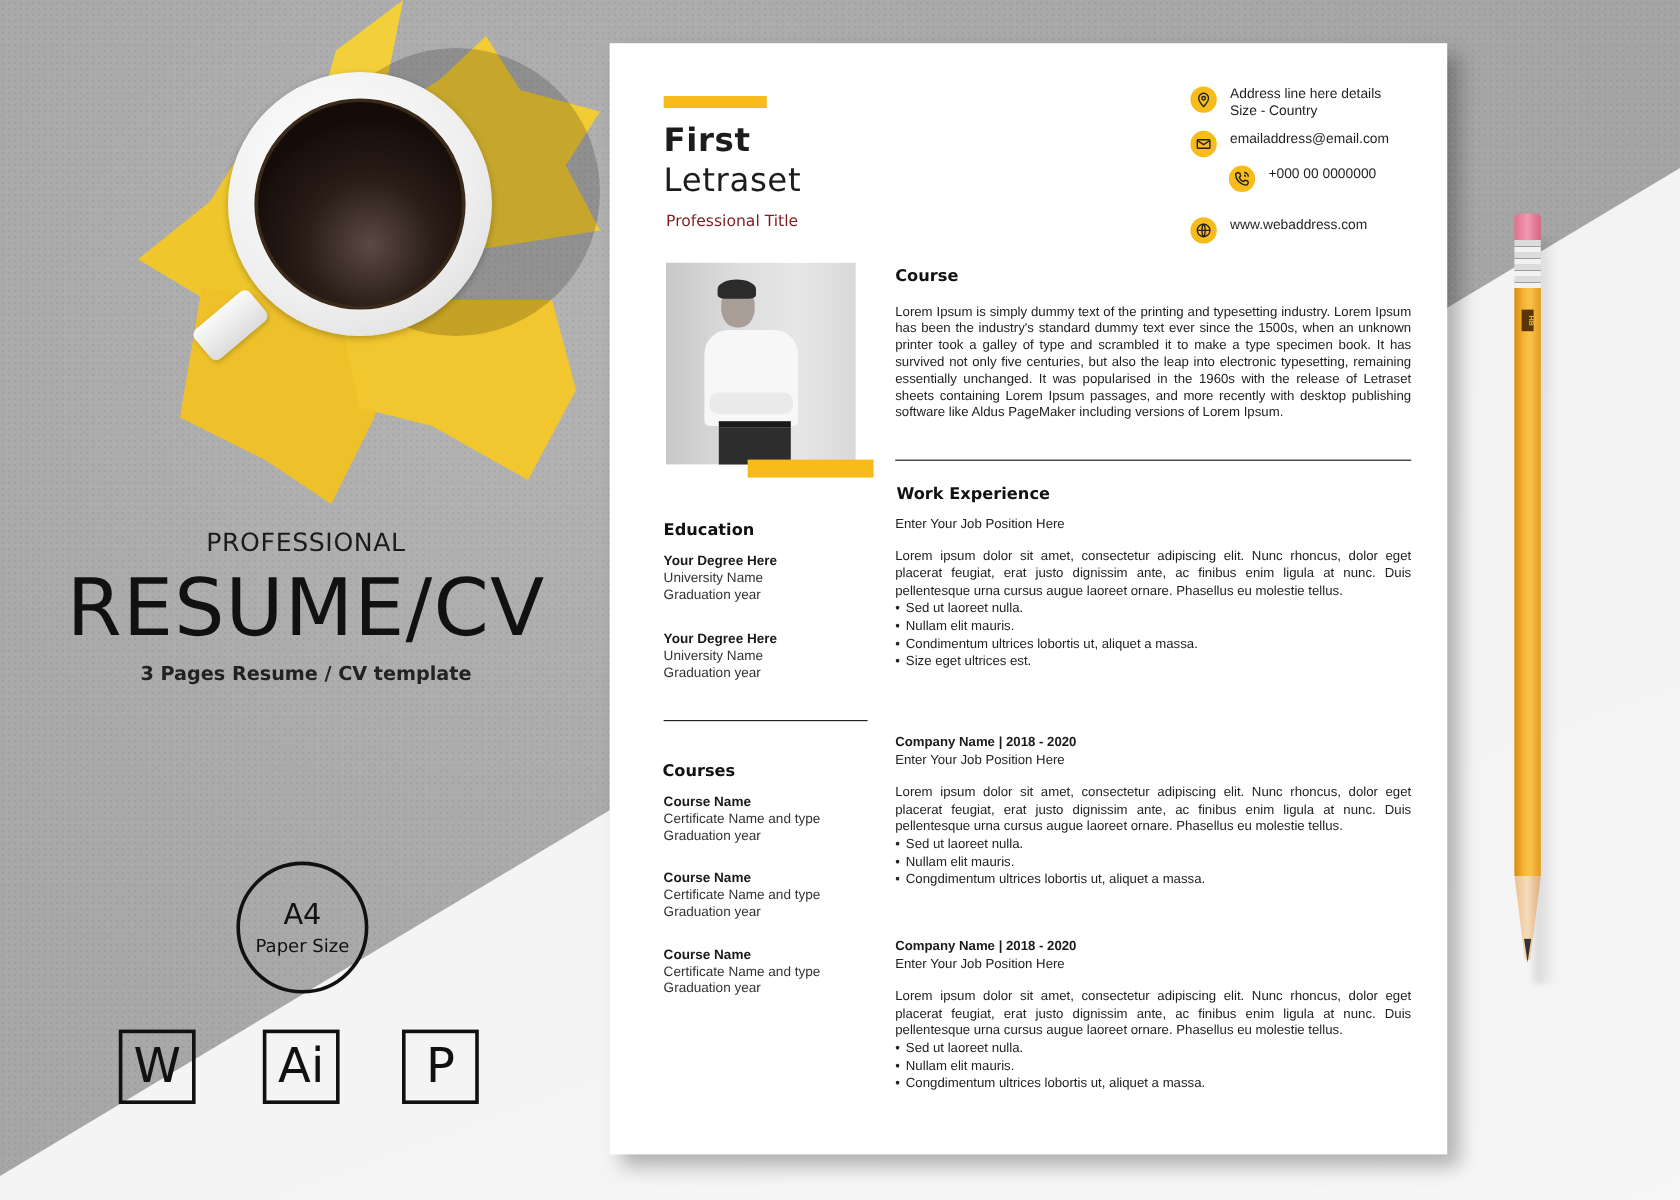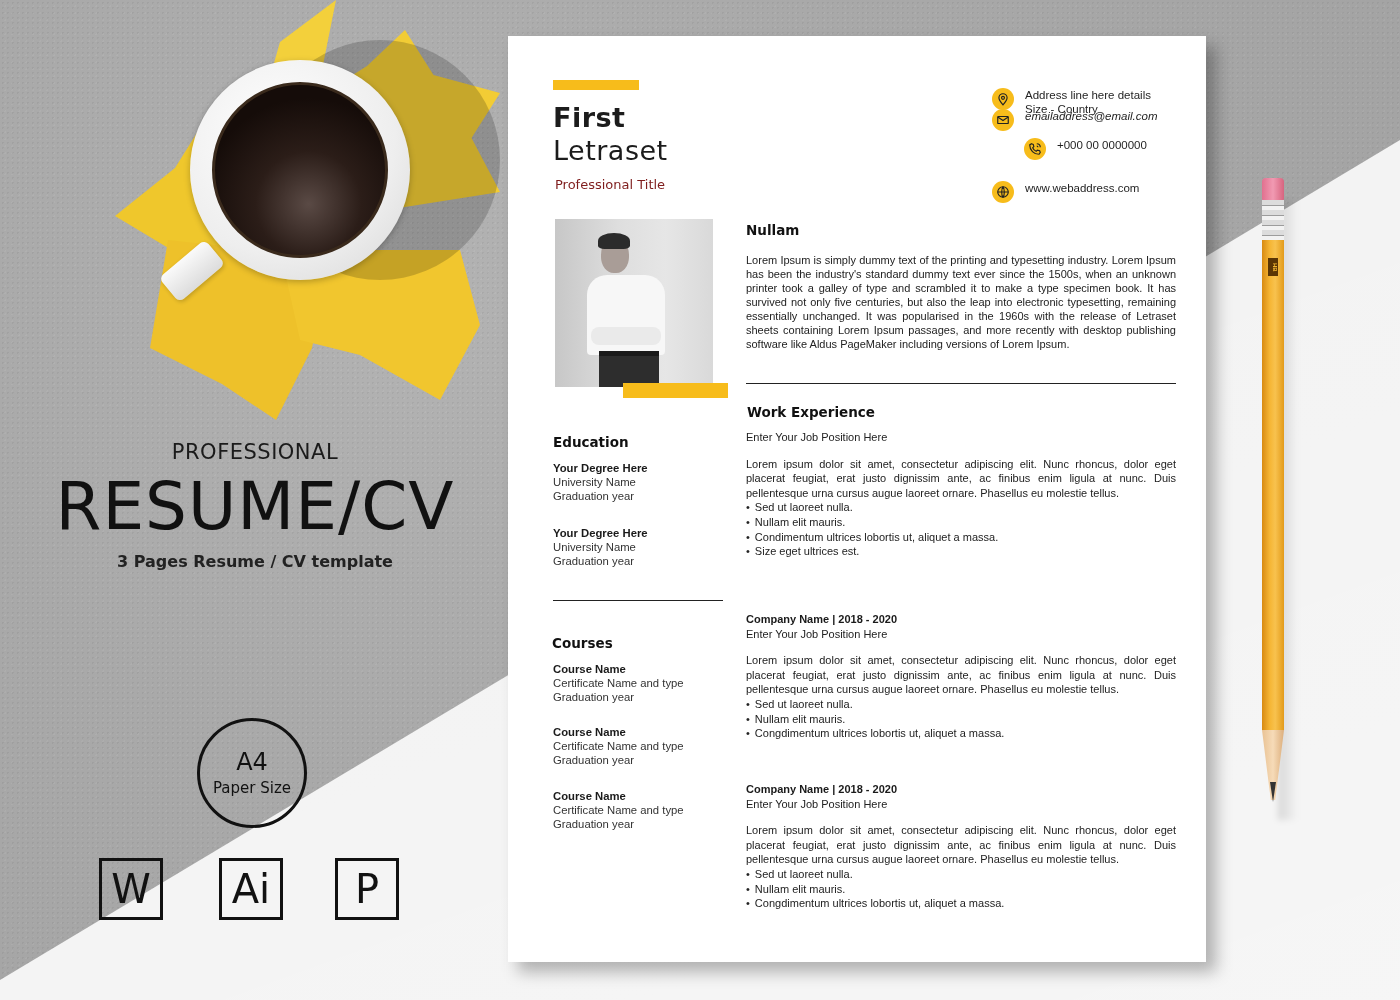--- a/index.html
+++ b/index.html
@@ -158,33 +158,33 @@
 </div>
 
 <div class="page-shadow"></div>
 <div class="page">
   <div class="accent-bar"></div>
   <div class="name-first">First</div>
   <div class="name-last">Letraset</div>
   <div class="pro-title">Professional Title</div>
 
   <div class="contacts">
-    <div class="contact" style="top:16px;justify-content:space-between;">
+    <div class="contact" style="top:0;justify-content:space-between;">
       <span class="c-icon">
         <svg viewBox="0 0 24 24" fill="none" stroke="#222" stroke-width="2">
             <path d="M12 22s7-7.5 7-12a7 7 0 0 0-14 0c0 4.5 7 12 7 12z"></path>
             <circle cx="12" cy="10" r="2.5"></circle>
           </svg>
       </span>
       <span class="c-text">
         <span>Address line here details</span><br>
         <span>Size - Country</span>
       </span>
     </div>
-    <div class="contact" style="top:37px;font-style:italic;">
+    <div class="contact" style="top:37px;">
       <span class="c-icon">
         <svg viewBox="0 0 24 24" fill="none" stroke="#222" stroke-width="2">
             <rect x="3" y="6" width="18" height="12" rx="1"></rect>
             <path d="M3 7l9 6 9-6"></path>
           </svg>
       </span>
       <span class="c-text">emailaddress@email.com</span>
     </div>
     <div class="contact" style="top:66px;padding-left:32px;">
       <span class="c-icon">
@@ -209,21 +209,21 @@
   <div class="photo">
     <div class="ph-body"></div>
     <div class="ph-arms"></div>
     <div class="ph-belt"></div>
     <div class="ph-pants"></div>
     <div class="ph-head"></div>
     <div class="ph-hair"></div>
   </div>
   <div class="photo-accent"></div>
 
-  <div class="h-sec" style="left:238px; top:186px;">Nullam</div>
+  <div class="h-sec" style="left:238px; top:186px;">Course</div>
   <div class="para" style="left:238px; top:217px; width:430px;">Lorem Ipsum is simply dummy text of the printing and typesetting industry. Lorem Ipsum has been the industry's standard dummy text ever since the 1500s, when an unknown printer took a galley of type and scrambled it to make a type specimen book. It has survived not only five centuries, but also the leap into electronic typesetting, remaining essentially unchanged. It was popularised in the 1960s with the release of Letraset sheets containing Lorem Ipsum passages, and more recently with desktop publishing software like Aldus PageMaker including versions of Lorem Ipsum.</div>
   <div class="divider" style="left:238px; top:347px; width:430px;"></div>
 
   <div class="h-sec" style="left:45px; top:398px;">Education</div>
   <div class="edu-item" style="top:425px;">
     <div class="b">Your Degree Here</div>
     <div>University Name</div>
     <div>Graduation year</div>
   </div>
   <div class="edu-item" style="top:490px;">

